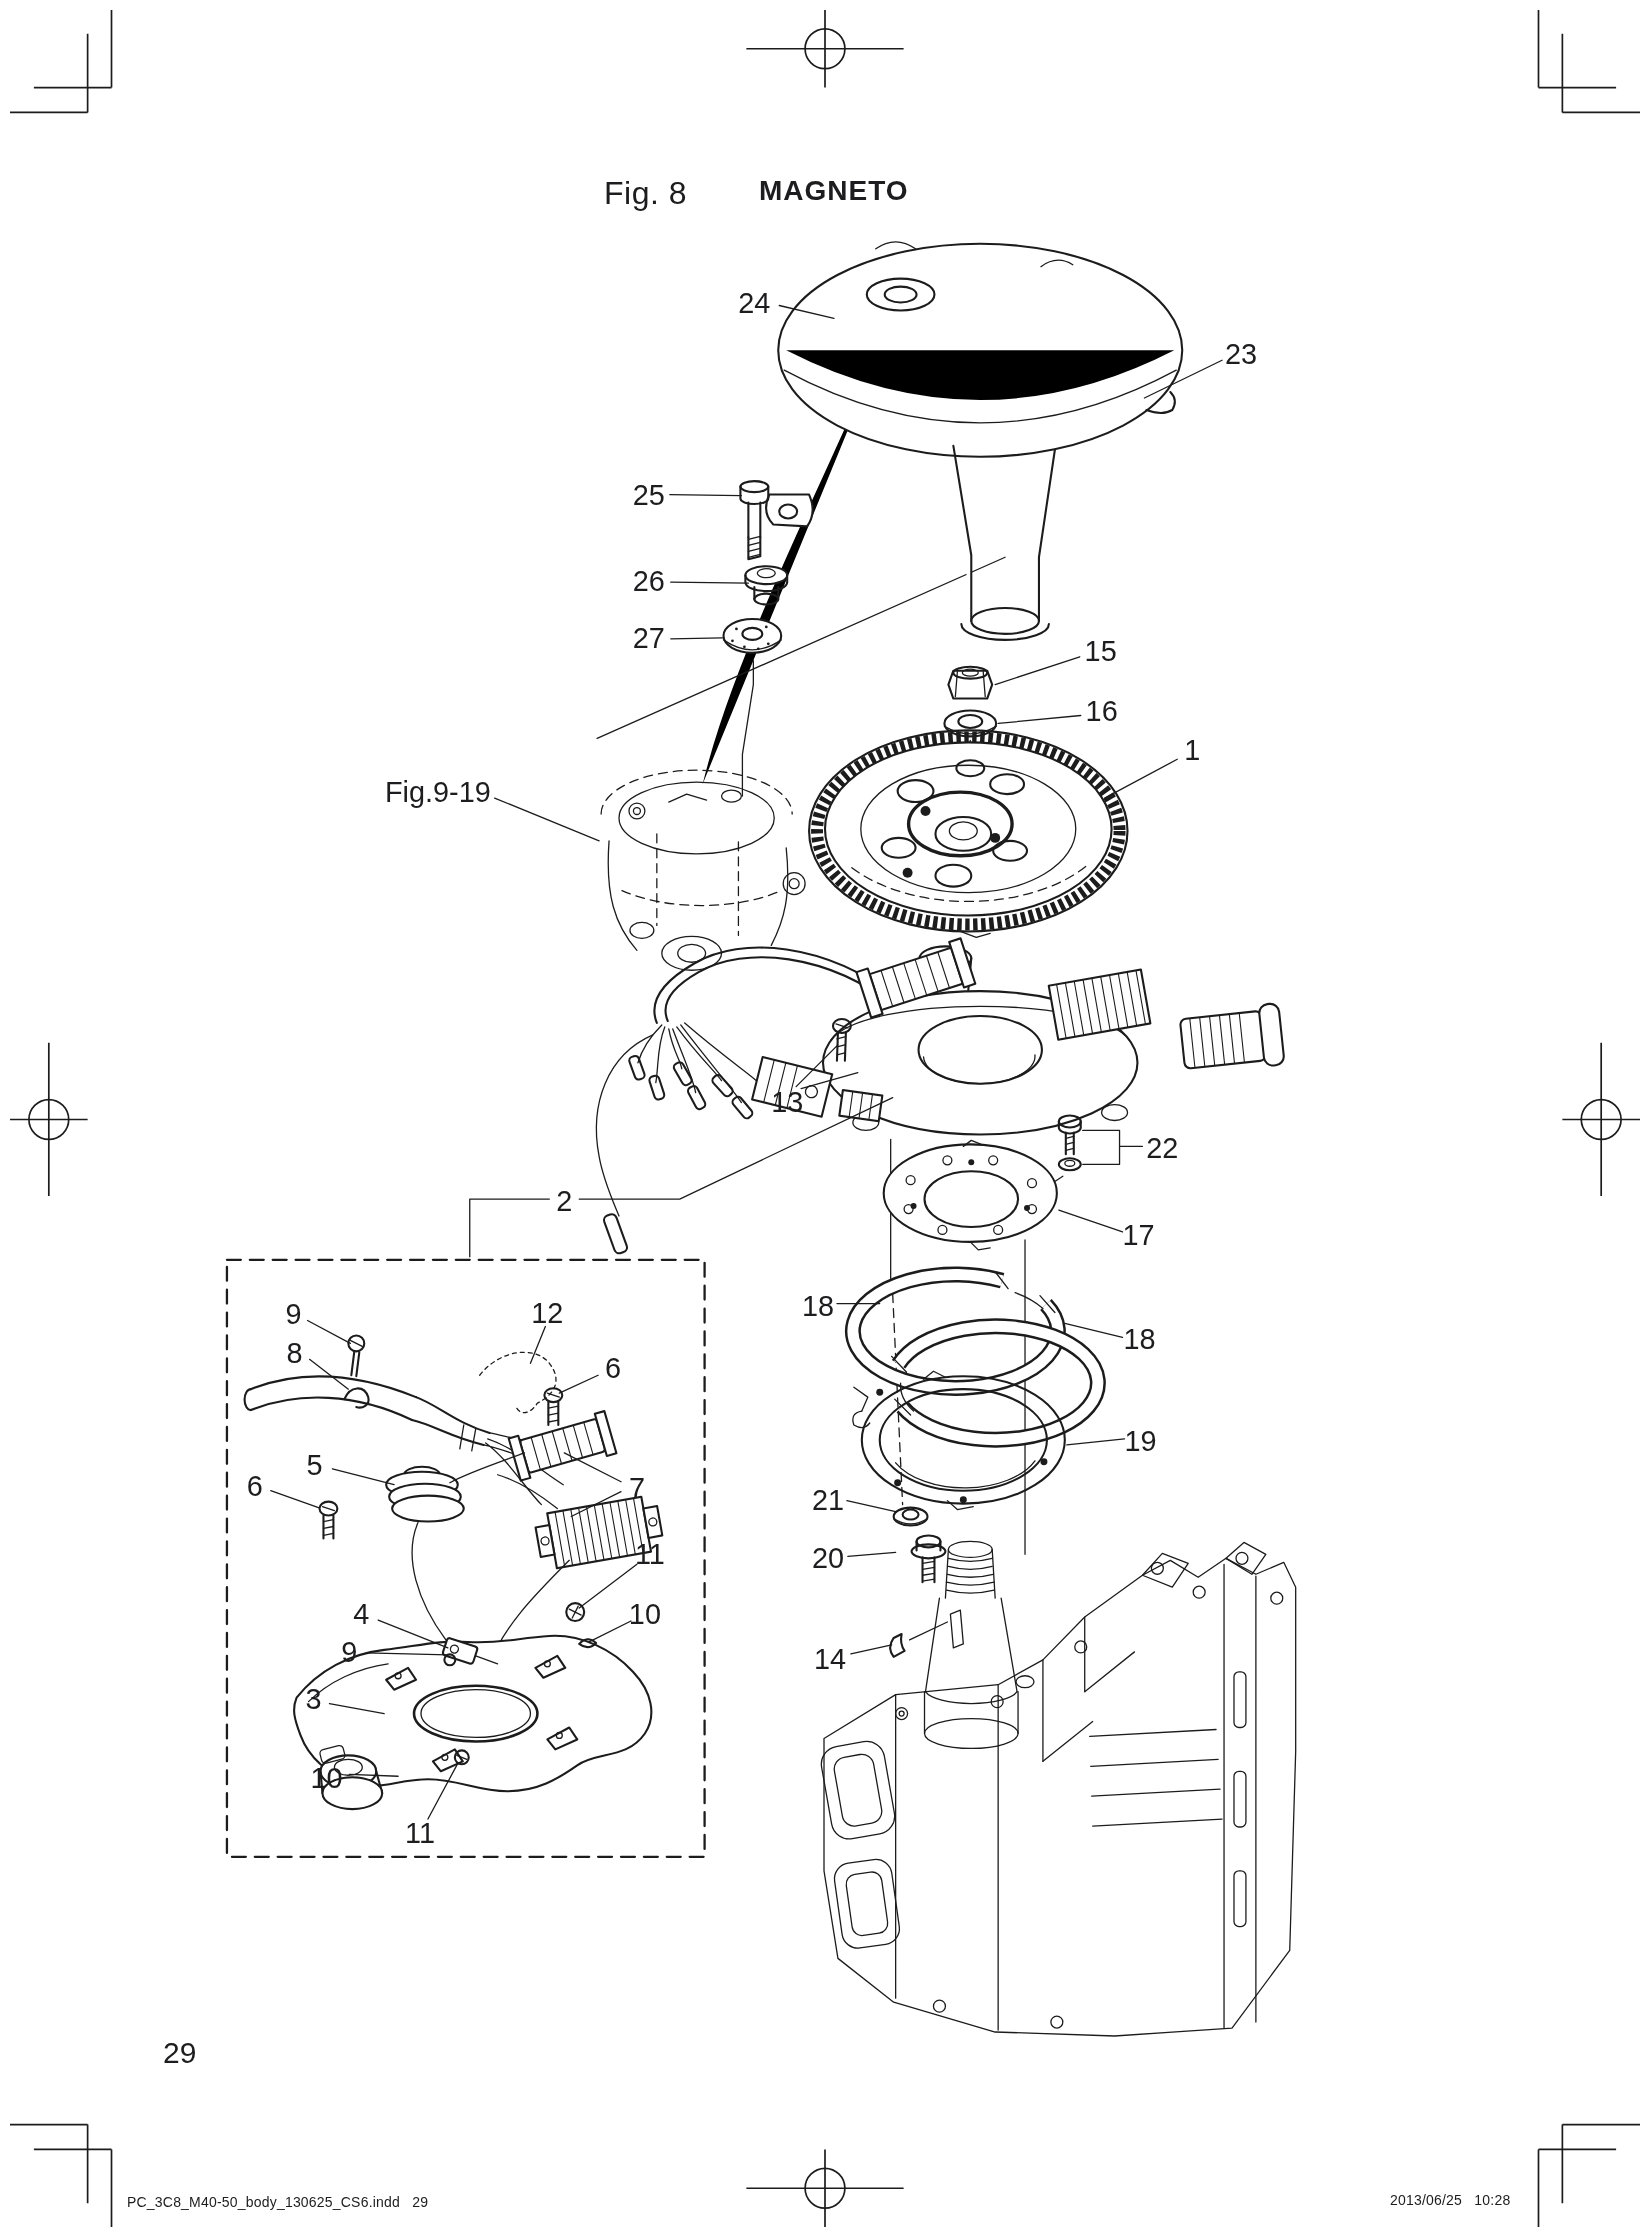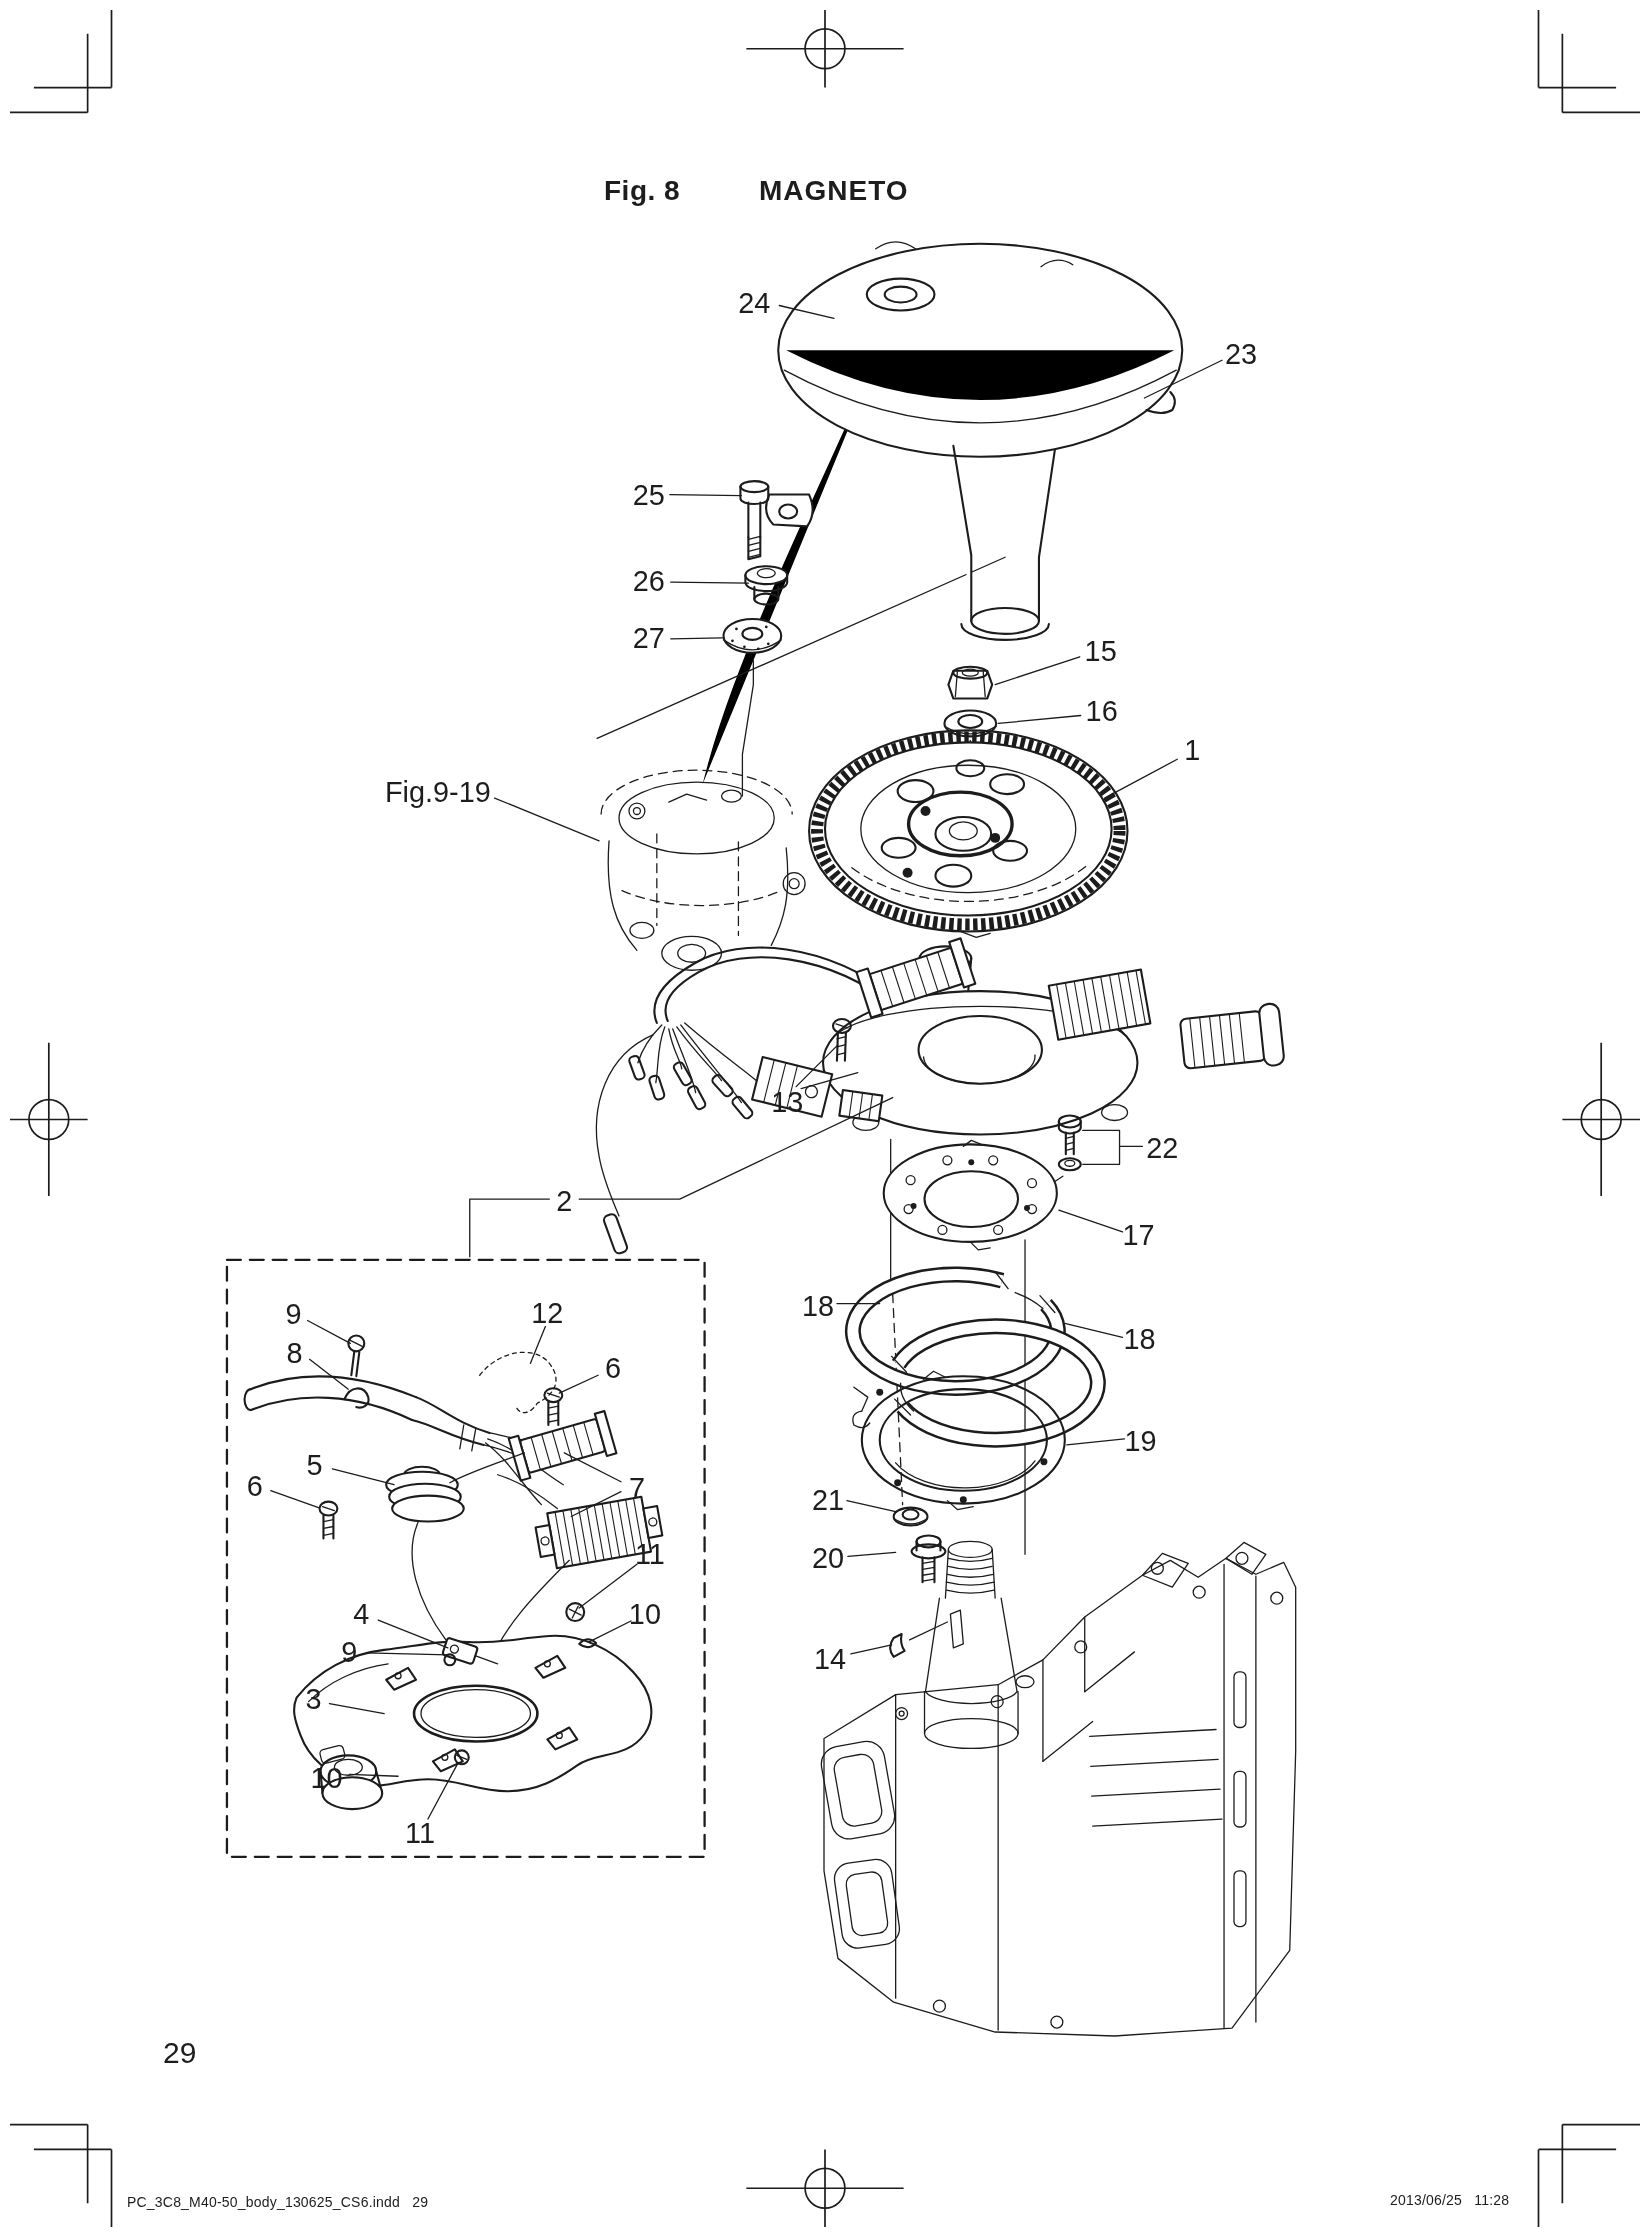--- a/index.html
+++ b/index.html
@@ -1,20 +1,20 @@
 <!DOCTYPE html>
 <html><head>
 <meta charset="utf-8">
 <style>
   html,body{margin:0;padding:0;background:#e8e8e8;}
   #page{position:relative;width:1650px;height:2237px;background:#ffffff;overflow:hidden;
         font-family:"Liberation Sans",sans-serif;color:#1d1d1f;}
   #art{position:absolute;left:0;top:0;}
   .abs{position:absolute;white-space:pre;}
-  .fig-label{font-size:28px;font-weight:700;letter-spacing:0.5px;}
+  .fig-label{font-size:32px;font-weight:400;letter-spacing:0.5px;}
   .fig-title{font-size:28px;font-weight:700;letter-spacing:1px;}
   .page-num{font-size:30px;font-weight:400;text-align:right;}
   .footer{font-size:14px;font-weight:400;letter-spacing:0.2px;}
   
   .ln{stroke:#1c1c1c;fill:none;stroke-width:2.1;stroke-linejoin:round;stroke-linecap:round}
   .th{stroke:#1c1c1c;fill:none;stroke-width:1.3;stroke-linejoin:round;stroke-linecap:round}
   .bold{stroke-width:3.4}
   .fw{fill:#fff}
   .dash{stroke-dasharray:9 6}
   .boxdash{stroke-dasharray:14 9;stroke-width:2.3}
@@ -504,15 +504,15 @@
         <text x="315" y="1717" text-anchor="middle" class="callout">3</text>
         <text x="328" y="1797" text-anchor="middle" class="callout">10</text>
         <text x="422" y="1852" text-anchor="middle" class="callout">11</text>
       </g>
   </svg>
 
   <div class="abs fig-label" style="left:604px;top:175px;">Fig. 8</div>
   <div class="abs fig-title" style="left:759px;top:175px;">MAGNETO</div>
   <div class="abs page-num" style="left:163px;top:2036px;">29</div>
   <div class="abs footer" style="left:127px;top:2194px;">PC_3C8_M40-50_body_130625_CS6.indd   29</div>
-  <div class="abs footer" style="left:1390px;top:2192px;">2013/06/25   11:28</div>
+  <div class="abs footer" style="left:1390px;top:2192px;">2013/06/25   10:28</div>
 </div>
 
 
 </body></html>

